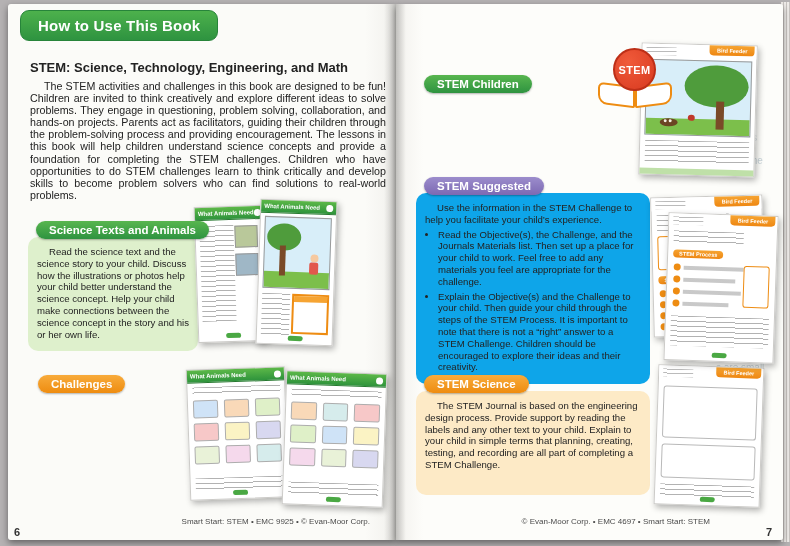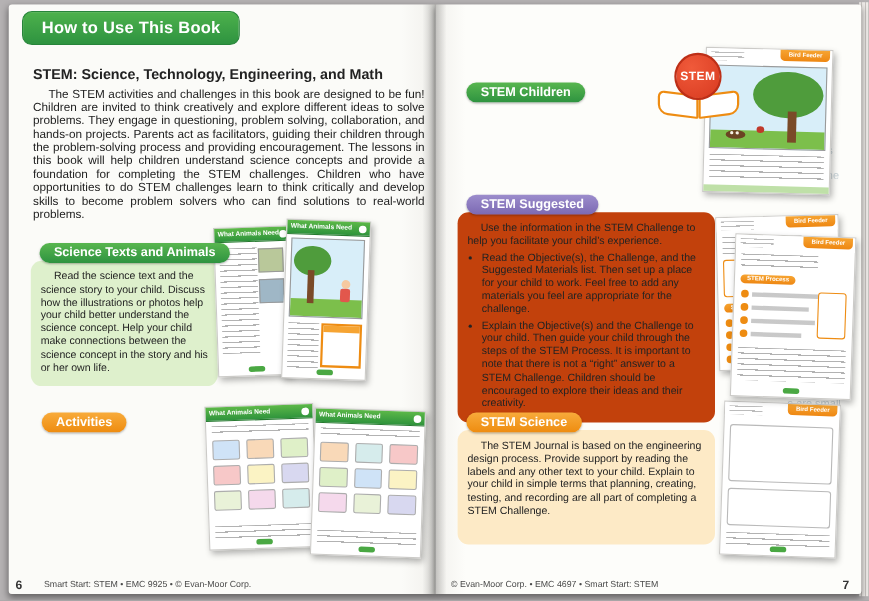--- a/index.html
+++ b/index.html
@@ -26,26 +26,26 @@
   .pill{position:absolute;z-index:5;color:#fff;font-weight:bold;font-size:11.5px;
     padding:3px 13px;border-radius:11px;box-shadow:0 1px 2px rgba(0,0,0,.3);white-space:nowrap}
   .pill.green{background:linear-gradient(#58b64f,#2e9340)}
   .pill.orange{background:linear-gradient(#f8ab3b,#ee8c10)}
   .pill.purple{background:linear-gradient(#9c8dcc,#7c69b3)}
 
   .infobox{position:absolute;z-index:4;border-radius:10px;padding:9px 9px 8px;font-size:9.6px;line-height:11.8px;color:#232323}
   .infobox p{text-indent:12px}
   .infobox.green{background:#def0cc}
   .infobox.orange{background:#fdeac6}
-  .infobox.purple{background:#c2410c}
+  .infobox.purple{background:#0ea5e9}
   .infobox ul{margin:3px 0 0 13px}
   .infobox li{margin-bottom:3px}
 
   .footer-num{position:absolute;bottom:8px;font-size:11px;font-weight:bold;color:#333;z-index:4}
-  .footer-credit{position:absolute;bottom:10px;font-size:8px;color:#4a4a4a;z-index:4;text-align:left}
+  .footer-credit{position:absolute;bottom:20px;font-size:8px;color:#4a4a4a;z-index:4;text-align:right}
 
   .bleed{position:absolute;z-index:2;font-size:10px;color:#9fb3be;opacity:.55;white-space:nowrap}
 
   
   .thumb{position:absolute;z-index:4;background:#fff;border:1px solid #cccbc8;
     box-shadow:2px 3px 6px rgba(0,0,0,.3)}
   .ghead{position:absolute;left:0;top:0;right:0;height:13px;
     background:linear-gradient(#5cb848,#2e933c);border-bottom:1px solid #26792f;
     display:flex;align-items:center;justify-content:space-between;padding:0 3px;overflow:hidden}
   .thead-title{color:#fff;font-size:6px;font-weight:bold;white-space:nowrap}
@@ -139,21 +139,21 @@
       <div class="kid-head" style="left:46px;top:36px"></div>
       <div class="kid-body" style="left:45px;top:44px"></div>
     </div>
     <div class="tlines" style="left:4px;top:93px;width:28px;height:42px"></div>
     <div class="inset" style="right:4px;bottom:10px;width:37px;height:40px">
       <div class="inset-head"></div>
     </div>
     <div class="gpill" style="left:31px"></div>
   </div>
 
-  <div class="pill orange" style="left:38px;top:375px">Activities</div>
+  <div class="pill orange" style="left:38px;top:375px">Challenges</div>
 
   <div class="thumb" style="left:188px;top:368px;width:99px;height:131px;transform:rotate(-2deg)">
     <div class="ghead">
       <span class="thead-title">What Animals Need</span>
       <span class="logo-dot"></span>
     </div>
     <div class="tlines" style="left:5px;top:17px;width:88px;height:8px"></div>
     <div class="agrid" style="left:5px;top:30px;right:5px">
       <div class="aitem" style="background:#cfe3f7"></div>
       <div class="aitem" style="background:#f9d9b8"></div>
@@ -218,21 +218,21 @@
       <div class="bird" style="left:42px;bottom:14px"></div>
     </div>
     <div class="tlines" style="left:5px;top:96px;width:104px;height:22px"></div>
     <div class="gstrip"></div>
   </div>
 
   <div class="pill purple" style="left:424px;top:177px">STEM Suggested</div>
   <div class="infobox purple" style="left:416px;top:193px;width:234px">
     <p>Use the information in the STEM Challenge to help you facilitate your child’s experience.</p>
     <ul>
-      <li>Read the Objective(s), the Challenge, and the Suggested Materials list. Then set up a place for your child to work. Feel free to add any materials you feel are appropriate for the challenge.</li>
+      <li>Read the Objective(s), the Challenge, and the Journals Materials list. Then set up a place for your child to work. Feel free to add any materials you feel are appropriate for the challenge.</li>
       <li>Explain the Objective(s) and the Challenge to your child. Then guide your child through the steps of the STEM Process. It is important to note that there is not a “right” answer to a STEM Challenge. Children should be encouraged to explore their ideas and their creativity.</li>
     </ul>
   </div>
 
   <div class="thumb" style="left:652px;top:196px;width:112px;height:140px;transform:rotate(-1.5deg)">
     <div class="ohead">
       <span class="mini-lines"></span>
       <span class="otab">Bird Feeder</span>
     </div>
     <div class="tlines" style="left:5px;top:17px;width:72px;height:16px"></div>

